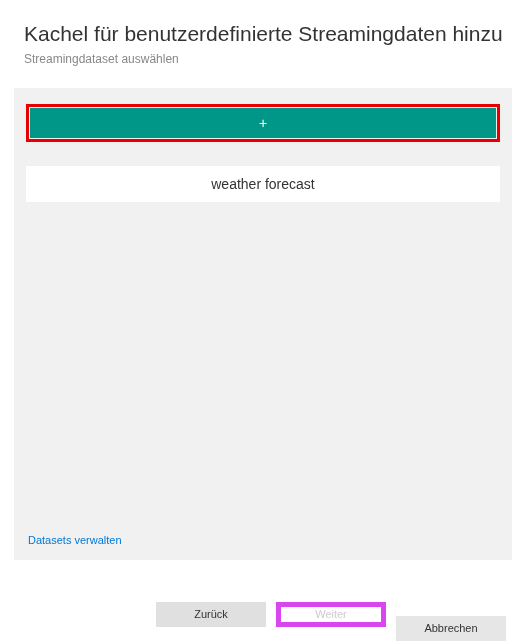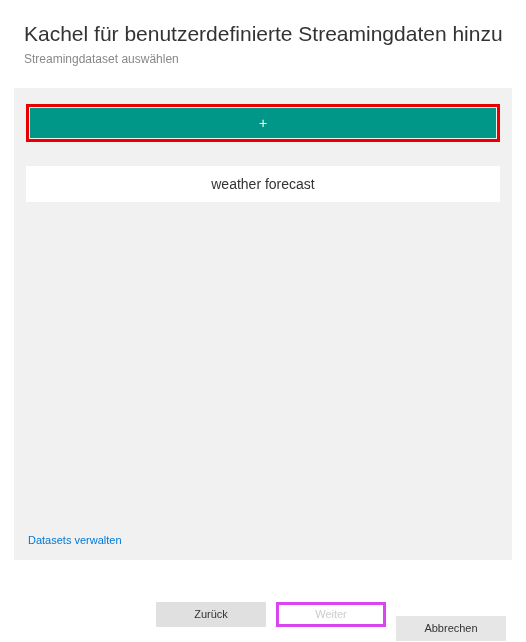--- a/index.html
+++ b/index.html
@@ -103,21 +103,21 @@
       border: none;
       font-size: 11px;
       cursor: pointer;
       background: #e0e0e0;
       color: #333333;
     }
     .footer-button.disabled {
       background: #ffffff;
       color: #cccccc;
       cursor: default;
-      border: 3px solid #d946ef;
+      border: 5px solid #d946ef;
     }
     .footer-button.cancel {
       background: #e6e6e6;
       margin-top: 28px;
     }
   </style>
 </head>
 <body>
 
 <div class="dialog-header">

